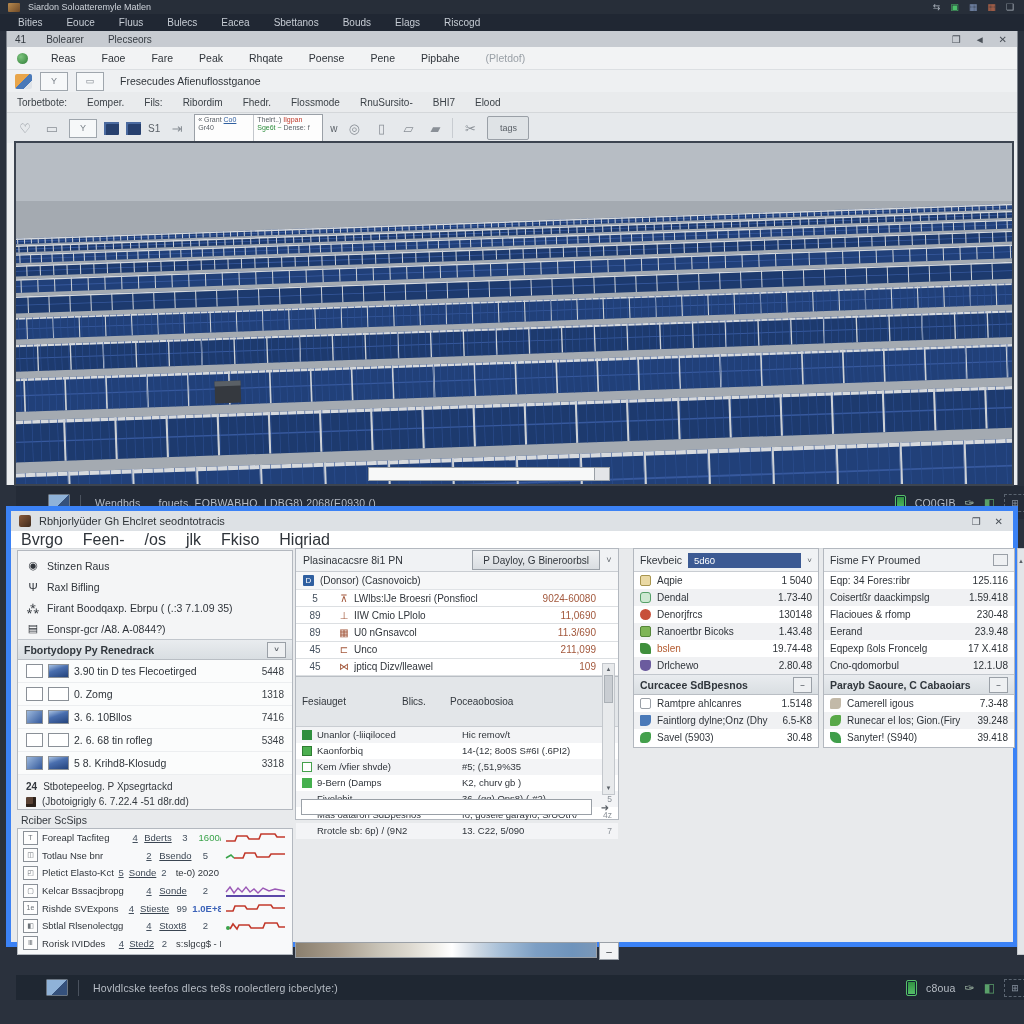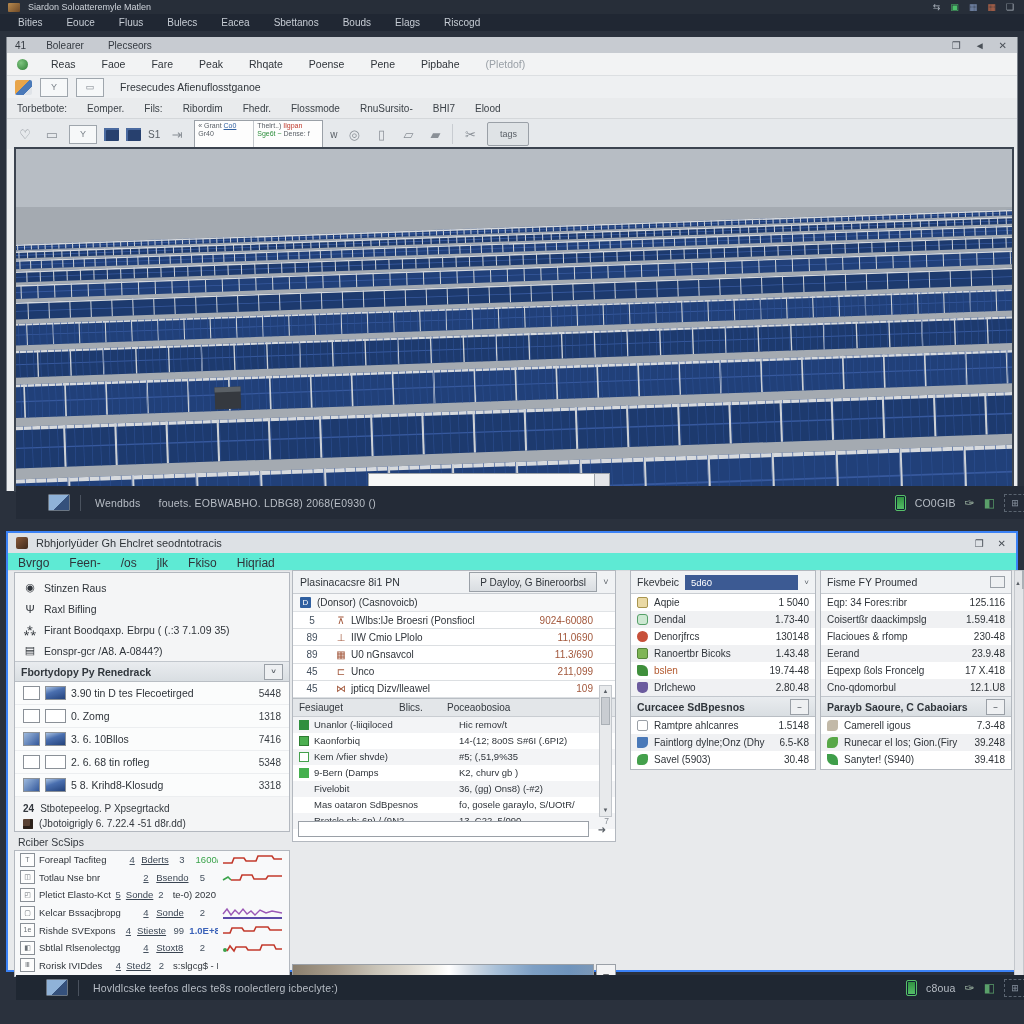--- a/index.html
+++ b/index.html
@@ -8,21 +8,21 @@
   .abs{position:absolute}
   
   .topbar{left:0;top:0;width:1024px;height:14px;background:#272e39;display:flex;align-items:center}
   .topbar .app-ico{width:12px;height:9px;background:linear-gradient(135deg,#b98a4e,#6e4a28);margin:0 8px 0 8px;border-radius:1px}
   .topbar-title{font-size:9px;color:#cdd2d9}
   .tray{margin-left:auto;display:flex;gap:10px;padding-right:10px}
   .tray span{font-size:9px;line-height:12px}
   .menubar{left:0;top:14px;width:1024px;height:17px;background:#202733;display:flex;align-items:center;padding-left:6px;box-sizing:border-box}
   .mitem{color:#c6ccd4;font-size:10px;padding:0 12px;white-space:nowrap}
   
-  .mainwin{left:6px;top:37px;width:1012px;height:454px;background:#eceef0;border-left:1px solid #7d838c;border-right:1px solid #7d838c;box-sizing:border-box}
+  .mainwin{left:6px;top:31px;width:1012px;height:454px;background:#eceef0;border-left:1px solid #7d838c;border-right:1px solid #7d838c;box-sizing:border-box}
   .mw-title{height:16px;background:#c7cbd1;display:flex;align-items:center;font-size:10px;color:#343a41}
   .mw-title .num{padding:0 8px}
   .mw-title .ttab{padding:0 12px}
   .wctrl{margin-left:auto;display:flex;gap:14px;padding-right:10px;color:#4a5058;font-size:10px}
   .mw-menu{height:22px;background:#f2f3f4;border-bottom:1px solid #dcdfe2;display:flex;align-items:center;font-size:10.5px}
   .mw-menu .dot{width:11px;height:11px;border-radius:50%;background:radial-gradient(circle at 35% 35%,#7ec47f,#2e7d35);margin:0 10px 0 10px}
   .mw-menu span.mi{padding:0 13px}
   .mw-menu span.dim{color:#9aa0a7}
   .mw-tool1{height:22px;background:#eef0f2;display:flex;align-items:center;font-size:10.5px;gap:8px;padding-left:8px}
   .cube{width:17px;height:15px;background:linear-gradient(135deg,#e8a54a 0 45%,#4a79b8 45% 75%,#dfe3e8 75%);border-radius:2px}
@@ -50,24 +50,24 @@
   .sbar1{top:486px;height:33px}
   .sbar2{top:975px;height:25px;background:#1f2732}
   .sbar .appico{width:20px;height:15px;margin:0 10px 0 32px;background:linear-gradient(135deg,#8fb2d8 0 55%,#35517c 55%);border:1px solid #6b7683;border-radius:1px}
   .sbar .vline{width:1px;height:16px;background:#4a525e;margin-right:14px}
   .sbar .stext{letter-spacing:.2px;white-space:nowrap}
   .sbar .right{margin-left:auto;display:flex;align-items:center;gap:9px;padding-right:14px}
   .batt{width:9px;height:14px;border:1px solid #57c06a;border-radius:2px;background:linear-gradient(#2e8f3e,#57c06a);box-shadow:inset 0 0 0 1px #123}
   .sbico{color:#9fb6a4;font-size:12px}
   .dashbox{width:20px;height:16px;border:1px dashed #5a6470;color:#8a95a2;font-size:9px;display:flex;align-items:center;justify-content:center}
   
-  .dwin{left:6px;top:531px;width:1012px;height:441px;background:#e8eaec;border:2px solid #3b82f6;box-sizing:border-box}
+  .dwin{left:6px;top:506px;width:1012px;height:441px;background:#e8eaec;border:5px solid #3b82f6;box-sizing:border-box}
   .dw-title{height:20px;background:#dde1e5;display:flex;align-items:center;font-size:11px;color:#2e3338}
   .dw-title .ico{width:12px;height:12px;background:linear-gradient(135deg,#8a5a3a,#3e2a1c);margin:0 8px;border-radius:2px}
-  .dw-menu{height:17px;background:#5eead4;border-bottom:1px solid #d8dbde;display:flex;align-items:flex-end;font-size:12px}
+  .dw-menu{height:17px;background:#ffffff;border-bottom:1px solid #d8dbde;display:flex;align-items:center;font-size:16px}
   .dw-menu span{padding:0 10px}
   .panel{position:absolute;border:1px solid #b3b8bf;background:#f4f5f6;box-sizing:border-box}
   .hstrip{height:19px;background:linear-gradient(#e9ecef,#d9dee2);border-top:1px solid #c2c7cd;border-bottom:1px solid #b9bec4;display:flex;align-items:center;font-size:10.5px;font-weight:bold;color:#30363c;padding:0 6px}
   .hstrip .hbtn{margin-left:auto;width:17px;height:14px;border:1px solid #9aa0a7;background:#eef0f2;font-size:8px;color:#5a6067;display:flex;align-items:center;justify-content:center}
   
   .info-row{display:flex;align-items:center;height:21px;font-size:10.5px;gap:7px;padding-left:8px}
   .iglyph{width:14px;text-align:center;font-size:11px}
   .chk-row{display:flex;align-items:center;height:22px;font-size:10.5px;gap:5px;padding:0 8px;background:#fbfcfc;border-bottom:1px solid #eceef0}
   .cb{width:15px;height:12px;border:1px solid #8a9097;background:#fff;flex:0 0 auto}
   .cb[data-v="blue"]{background:linear-gradient(135deg,#9db9dd,#33589b)}
@@ -99,21 +99,21 @@
   .cp-head{height:22px;display:flex;align-items:center;background:#f0f2f4;border-bottom:1px solid #c9cdd2;font-size:10.5px;padding-left:7px}
   .cp-btn{margin-left:auto;height:18px;border:1px solid #9aa0a7;background:linear-gradient(#eef0f2,#d9dde1);font-size:10px;display:flex;align-items:center;padding:0 10px;color:#2f343a}
   .cp-dd{width:18px;height:18px;display:flex;align-items:center;justify-content:center;color:#5a6067;font-size:9px}
   .cp-owner{height:17px;display:flex;align-items:center;font-size:10px;gap:6px;padding-left:7px;background:#f6f7f8;border-bottom:1px solid #e0e3e6}
   .cp-owner .dico{width:11px;height:11px;background:#2f5fa0;color:#fff;font-size:8px;text-align:center;line-height:11px;border-radius:1px}
   .t1row{display:flex;align-items:center;height:16.2px;font-size:10px;border-bottom:1px solid #dcdfe2;background:#fff;padding-right:22px}
   .t1row .n{width:38px;text-align:center;color:#44505e}
   .t1row .ic{width:20px;text-align:center;font-size:10px}
   .t1row .lb{flex:1;overflow:hidden;white-space:nowrap}
   .t1row .vl{color:#a2573b;font-size:10px}
-  .t2head{height:17px;background:#e3e6e9;border-top:1px solid #b9bec4;border-bottom:1px solid #c9cdd2;display:flex;align-items:center;font-size:10px;color:#33383e;padding:0 6px}
+  .t2head{height:17px;background:#e3e6e9;border-top:1px solid #b9bec4;border-bottom:1px solid #c9cdd2;display:flex;align-items:center;font-size:10px;color:#33383e;padding:16px 6px}
   .t2head .c1{width:100px}.t2head .c2{width:48px}.t2head .c3{flex:1}
   .t2row{display:flex;align-items:center;height:16px;font-size:9.5px;padding:0 6px;gap:5px;white-space:nowrap}
   .t2row:nth-child(odd){background:#f3f4f6}
   .gico{width:10px;height:10px;flex:0 0 auto}
   .gico[data-v="g1"]{background:#2f8f3e}
   .gico[data-v="g2"]{background:#4caf50;border:1px solid #2e7d32;box-sizing:border-box}
   .gico[data-v="g3"]{background:#fff;border:1px solid #44a04c;box-sizing:border-box}
   .gico[data-v="g4"]{background:#45b04e}
   .gico[data-v="none"]{visibility:hidden}
   .t2row .lb{width:140px;overflow:hidden}

